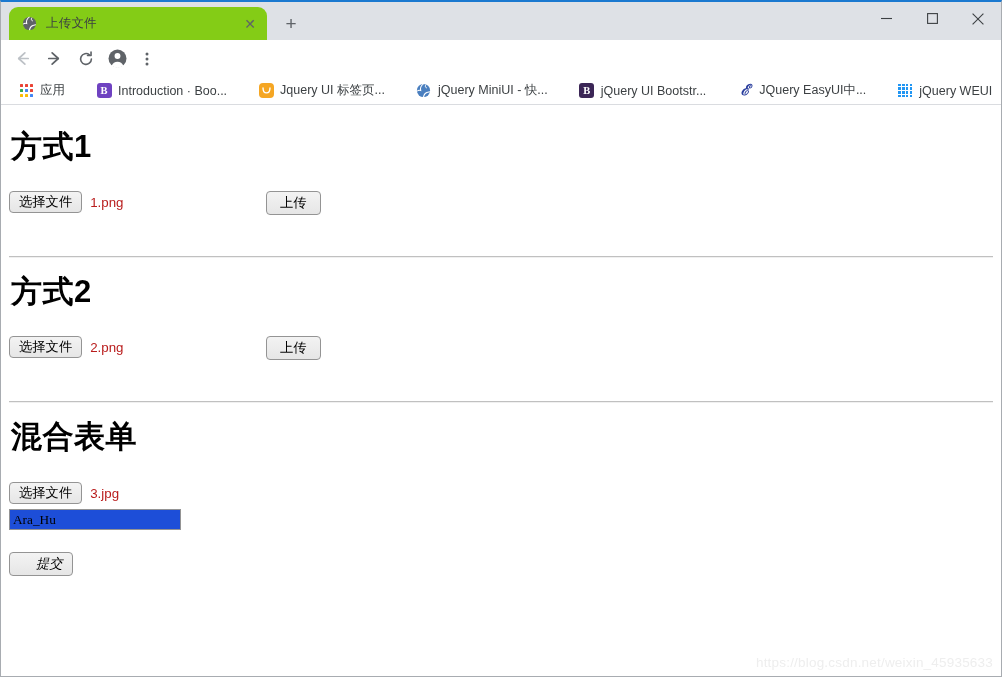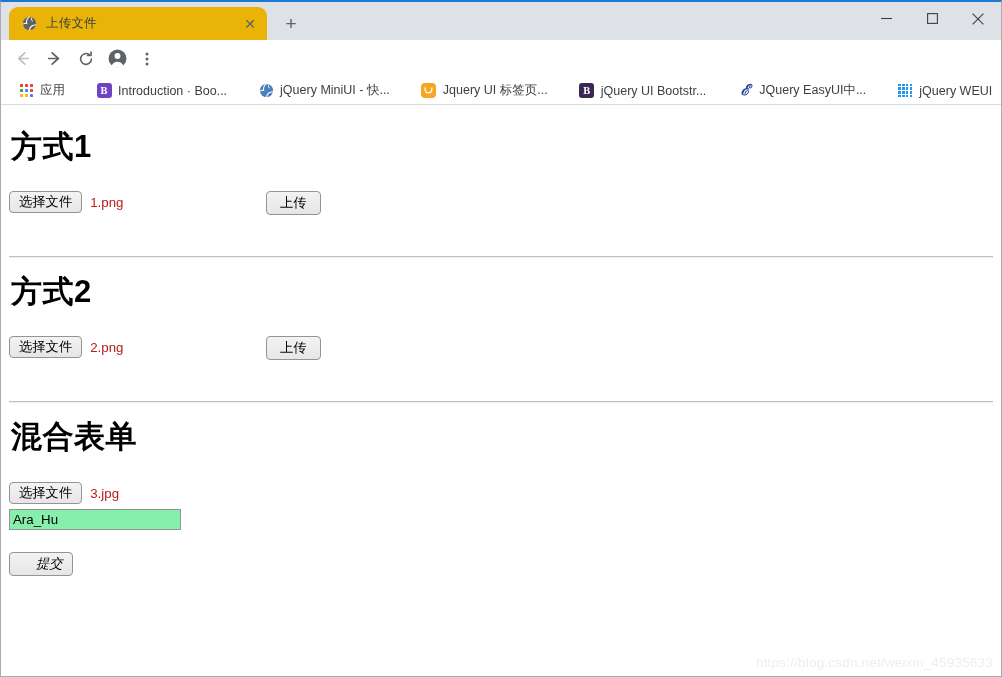--- a/index.html
+++ b/index.html
@@ -25,21 +25,21 @@
     height: 38px;
     display: flex;
     align-items: flex-end;
     background: #dee1e6;
     padding-left: 8px;
     position: relative;
   }
   .tab {
     height: 33px;
     width: 258px;
-    background: #eab308;
+    background: #84cc16;
     border-radius: 9px 9px 0 0;
     display: flex;
     align-items: center;
     padding: 0 8px 0 12px;
     position: relative;
   }
   .tab-favicon {
     width: 16px; height: 16px;
     flex: 0 0 16px;
     margin-right: 9px;
@@ -266,25 +266,25 @@
     margin: 41px 0 0 0;
     height: 0;
   }
   .mixed-file { margin-top: 24px; }
   .textinput {
     display: block;
     width: 172px;
     margin-top: 5px;
     padding: 2px 3px;
     font-size: 13.3px;
-    font-family: Liberation Sans, sans-serif;
+    font-family: Liberation Serif, serif;
     border: 1px solid #949494;
     border-radius: 0;
     color: #000;
-    background: #86efac;
+    background: #1d4ed8;
     outline: none;
     height: 21px;
   }
   .submit-btn {
     display: block;
     margin-top: 22px;
     padding: 3px 9px 4px 26px;
     font-style: italic;
   }
   .watermark {
@@ -402,39 +402,39 @@
 
     <div class="bm">
       <span class="bm-ico">
         <span class="bicon" style="background:#6f42c1">B</span>
       </span>
       <span class="bm-label">Introduction · Boo...</span>
     </div>
 
     <div class="bm">
       <span class="bm-ico">
+        <span class="oicon">
+          <svg width="11" height="11" viewBox="0 0 12 12">
+            <path d="M2.2 3.2 C2.2 6.6 4 8.6 6 8.6 C8 8.6 9.8 6.6 9.8 3.2" fill="none" stroke="#ffffff" stroke-width="1.5" stroke-linecap="round"></path>
+          </svg>
+        </span>
+      </span>
+      <span class="bm-label">Jquery UI 标签页...</span>
+    </div>
+
+    <div class="bm">
+      <span class="bm-ico">
         <svg width="15" height="15" viewBox="0 0 16 16">
           <circle cx="8" cy="8" r="7" fill="#4a7fbf"></circle>
           <path d="M8 1 C5 3 4.5 6 5 8 C3.5 7.5 2 8 1.2 8.8" stroke="#ffffff" stroke-width="1.1" fill="none"></path>
           <path d="M8 15 C8.5 12 10 10.5 12 10 C13 9.5 14.2 9.6 14.8 9.2" stroke="#ffffff" stroke-width="1.1" fill="none"></path>
           <path d="M10.5 1.8 C9.5 3.5 10 5 11.5 5.3" stroke="#ffffff" stroke-width="1" fill="none"></path>
         </svg>
       </span>
       <span class="bm-label">jQuery MiniUI - 快...</span>
-    </div>
-
-    <div class="bm">
-      <span class="bm-ico">
-        <span class="oicon">
-          <svg width="11" height="11" viewBox="0 0 12 12">
-            <path d="M2.2 3.2 C2.2 6.6 4 8.6 6 8.6 C8 8.6 9.8 6.6 9.8 3.2" fill="none" stroke="#ffffff" stroke-width="1.5" stroke-linecap="round"></path>
-          </svg>
-        </span>
-      </span>
-      <span class="bm-label">Jquery UI 标签页...</span>
     </div>
 
     <div class="bm">
       <span class="bm-ico">
         <span class="bicon" style="background:#3b2656">B</span>
       </span>
       <span class="bm-label">jQuery UI Bootstr...</span>
     </div>
 
     <div class="bm">

